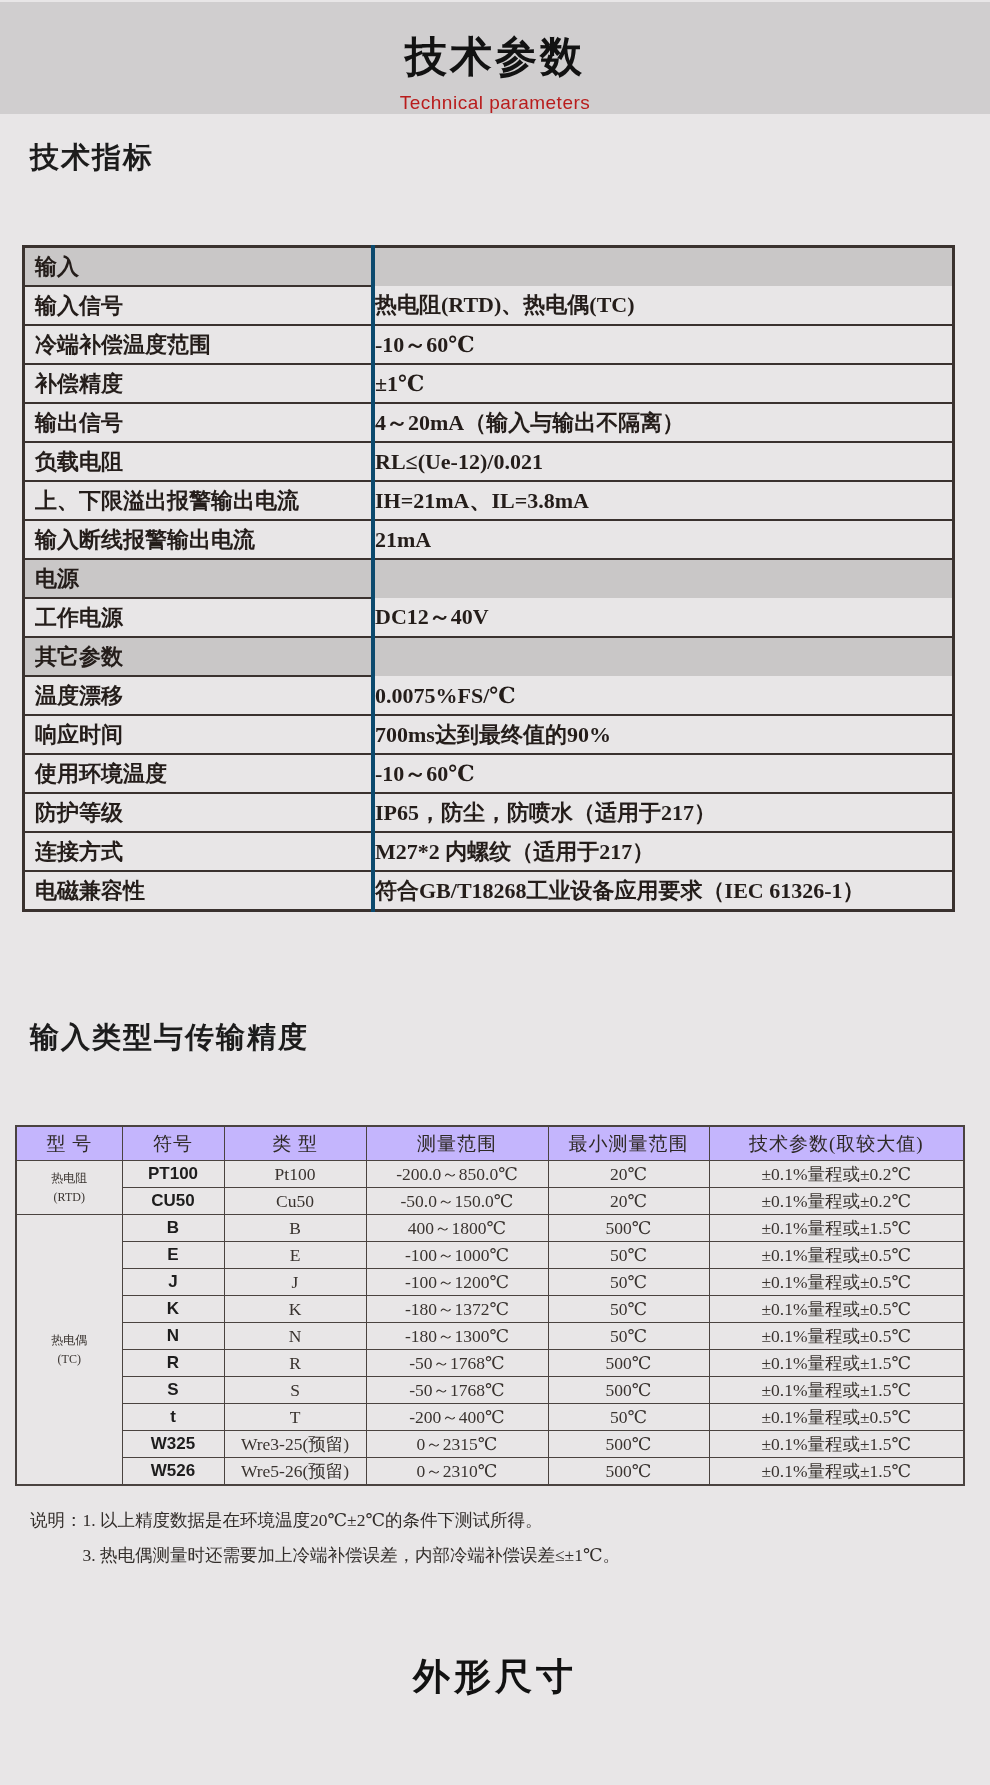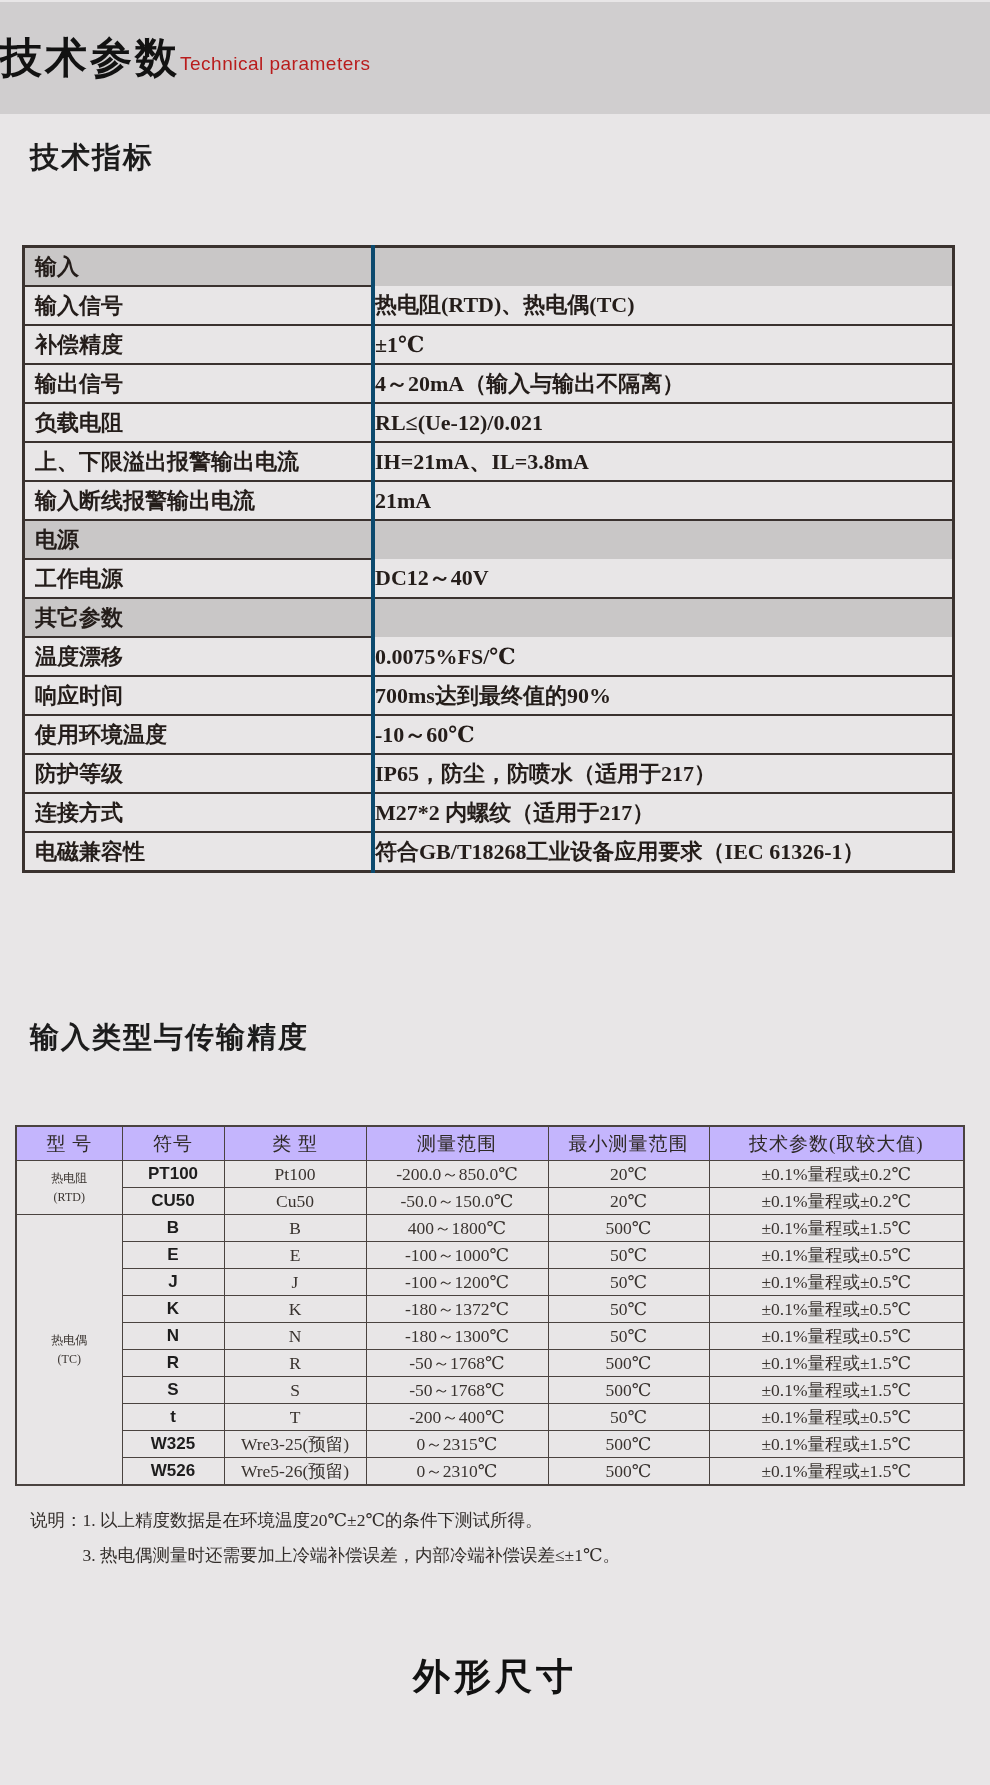--- a/index.html
+++ b/index.html
@@ -8,21 +8,21 @@
     background:#e8e6e7;
     font-family:"Liberation Sans","DejaVu Sans",sans-serif;
     color:#221c19;
     position:relative;
     overflow:hidden;
   }
   
   .banner{
     position:absolute;left:0;top:2px;width:990px;height:112px;
     background:#d0cecf;
-    display:flex;flex-direction:row;align-items:center;justify-content:flex-start;
+    display:flex;flex-direction:column;align-items:center;justify-content:flex-end;
   }
   .banner-title{
     font-size:42px;font-weight:bold;letter-spacing:3px;color:#121212;
     line-height:1.1;
   }
   .banner-sub{
     font-size:19px;color:#b91c1c;margin-top:12px;letter-spacing:0.5px;
   }
   
   .sec-heading{
@@ -100,20 +100,24 @@
 
 <table class="spec-table">
   <tbody id="spec-tbody">
       <tr class="section">
         <td class="c1">输入</td>
         <td class="c2"></td>
       </tr>
       <tr class="item">
         <td class="c1">输入信号</td>
         <td class="c2">热电阻(RTD)、热电偶(TC)</td>
+      </tr>
+      <tr class="item">
+        <td class="c1">冷端补偿温度范围</td>
+        <td class="c2">-10～60℃</td>
       </tr>
       <tr class="item">
         <td class="c1">补偿精度</td>
         <td class="c2">±1℃</td>
       </tr>
       <tr class="item">
         <td class="c1">输出信号</td>
         <td class="c2">4～20mA（输入与输出不隔离）</td>
       </tr>
       <tr class="item">

